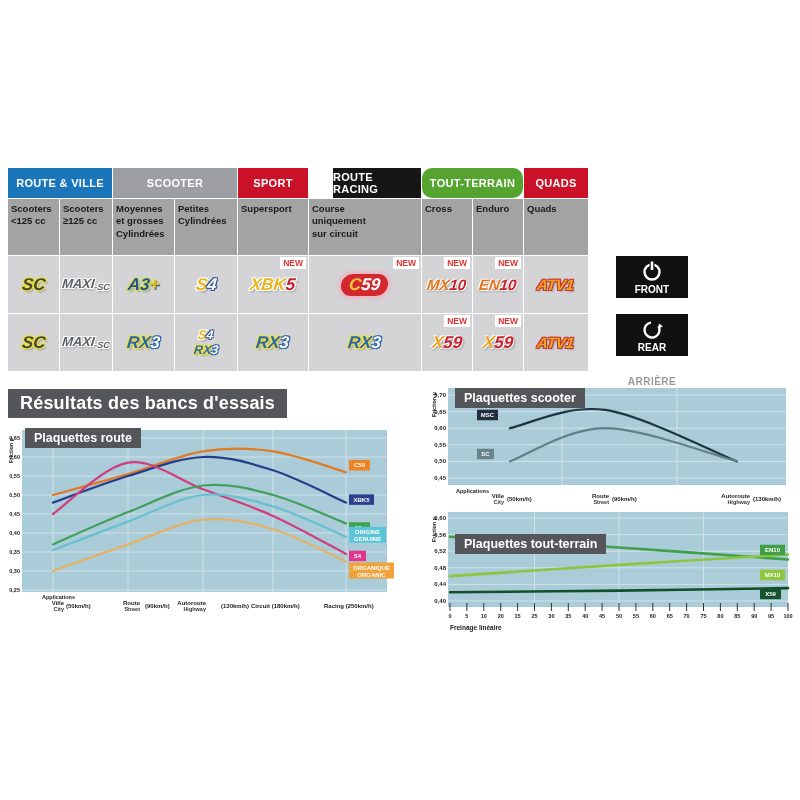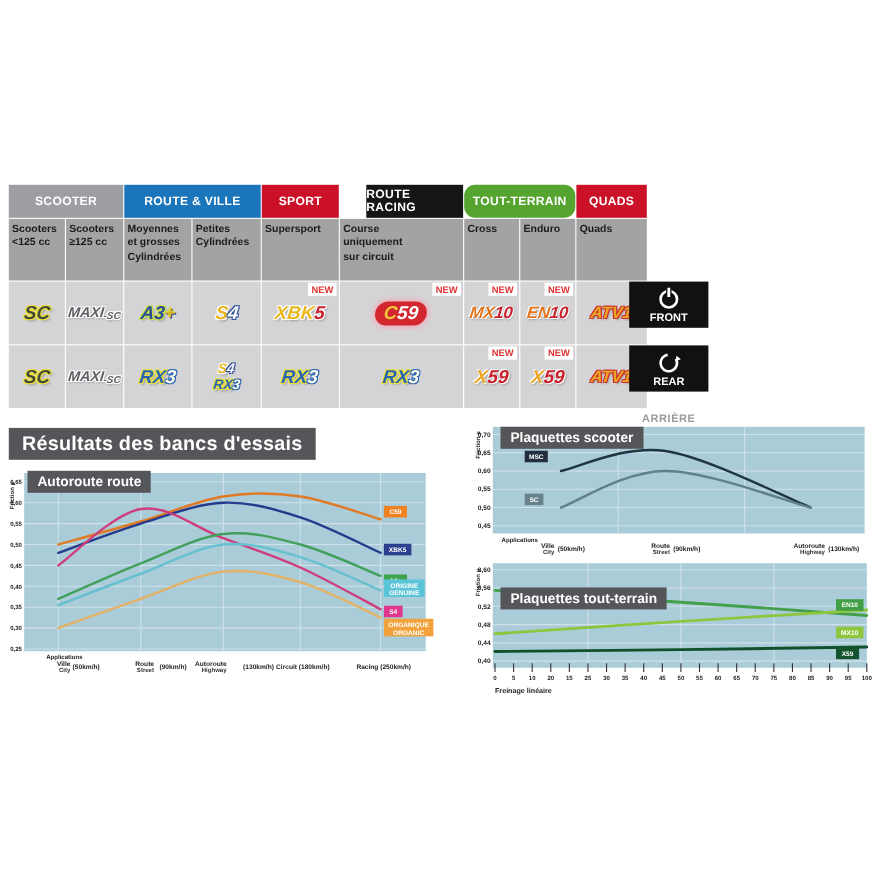--- a/index.html
+++ b/index.html
@@ -36,42 +36,42 @@
   .logo-c59 .p0{color:#f2c63a;} .logo-c59 .p1{color:#fff;}
   .logo-mx10 .p0,.logo-en10 .p0{color:#e2751c;text-shadow:-1px -1px 0 #fff,1px 1px 0 #fff,1px 2px 2px rgba(0,0,0,.25);}
   .logo-mx10 .p1,.logo-en10 .p1{color:#c9202c;text-shadow:-1px -1px 0 #fff,1px 1px 0 #fff,1px 2px 2px rgba(0,0,0,.25);}
   .logo-mx10,.logo-en10{font-size:15px;}
   .logo-atv1{color:#eca524;font-size:15px;text-shadow:-1px -1px 0 #c9332c,1px -1px 0 #c9332c,-1px 1px 0 #c9332c,1px 1px 0 #c9332c,2px 2px 2px rgba(0,0,0,.25);}
   .logo-rx3 .p0{color:#2b65b0;text-shadow:-1px -1px 0 #ece23e,1px -1px 0 #ece23e,-1px 1px 0 #ece23e,1px 1px 0 #ece23e,2px 2px 2px rgba(0,0,0,.25);}
   .logo-rx3 .p1{color:#fbfbee;text-shadow:-1px -1px 0 #2b65b0,1px -1px 0 #2b65b0,-1px 1px 0 #2b65b0,1px 1px 0 #2b65b0;}
   .logo-x59 .p0{color:#eca524;text-shadow:-1px -1px 0 #fff,1px 1px 0 #fff,2px 2px 2px rgba(0,0,0,.25);}
   .logo-x59 .p1{color:#c9202c;text-shadow:-1px -1px 0 #fff,1px 1px 0 #fff,2px 2px 2px rgba(0,0,0,.25);}
   
-  .side-box{position:absolute;left:572px;width:72px;text-align:center;}
+  .side-box{position:absolute;left:616px;width:72px;text-align:center;}
   .side-black{background:#111;color:#fff;font-weight:bold;font-size:10px;
     padding:3px 0 3px;line-height:11px;}
   .side-black svg{display:block;margin:0 auto 1px;}
   .side-sub{color:#9a9a9a;font-weight:bold;font-size:10px;margin-top:20px;letter-spacing:.5px;}
   
   .banner{position:absolute;background:#55565a;color:#fff;font-weight:bold;
     font-size:18px;padding:4px 12px;letter-spacing:.2px;}
   .chart{position:absolute;}
   .chart svg{position:absolute;left:0;top:0;}
   .chart-title{position:absolute;background:#55565a;color:#fff;font-weight:bold;
     font-size:12.5px;padding:3px 9px;z-index:2;text-align:right;}
   svg text{font-family:"Liberation Sans",sans-serif;font-weight:bold;}
 </style>
 </head>
 <body>
 
 <div class="page">
 
   <div class="apps-table">
+      <div class="group-header" style="grid-column: span 2; background: rgb(26, 117, 187);">ROUTE &amp; VILLE</div>
       <div class="group-header" style="grid-column: span 2; background: rgb(156, 158, 161);">SCOOTER</div>
-      <div class="group-header" style="grid-column: span 2; background: rgb(26, 117, 187);">ROUTE &amp; VILLE</div>
       <div class="group-header" style="grid-column: span 1; background: rgb(203, 17, 40);">SPORT</div>
       <div class="group-header" style="grid-column: span 1; background: rgb(22, 22, 22); margin-left: 24px;">ROUTE RACING</div>
       <div class="group-header" style="grid-column: span 2; background: rgb(84, 164, 47); border-radius: 10px;">TOUT-TERRAIN</div>
       <div class="group-header" style="grid-column: span 1; background: rgb(203, 17, 40);">QUADS</div>
       <div class="subhead">Scooters
 &lt;125 cc</div>
       <div class="subhead">Scooters
 ≥125 cc</div>
       <div class="subhead">Moyennes
 et grosses
@@ -169,21 +169,21 @@
         <polygon points="20,6.5 24,9.5 19,11.5" fill="#fff"></polygon>
       </svg>
       <div>REAR</div>
     </div>
     <div class="side-sub">ARRIÈRE</div>
   </div>
 
   <div class="banner" style="left:8px;top:389px;">Résultats des bancs d'essais</div>
 
   <div class="chart" id="chart-route" style="left:8px;top:415px;width:392px;height:228px;">
-    <div class="chart-title" style="left:17px;top:13px;">Autoroute route</div>
+    <div class="chart-title" style="left:17px;top:13px;">Plaquettes route</div>
     <svg width="392" height="228" viewBox="0 0 392 228">
         <rect x="14" y="15" width="365" height="162" fill="#aacbd8"></rect>
         <line x1="14" y1="23" x2="379" y2="23" stroke="#cfe2e9" stroke-width="1"></line>
         <line x1="14" y1="42.000000000000014" x2="379" y2="42.000000000000014" stroke="#cfe2e9" stroke-width="1"></line>
         <line x1="14" y1="60.99999999999999" x2="379" y2="60.99999999999999" stroke="#cfe2e9" stroke-width="1"></line>
         <line x1="14" y1="80" x2="379" y2="80" stroke="#cfe2e9" stroke-width="1"></line>
         <line x1="14" y1="99" x2="379" y2="99" stroke="#cfe2e9" stroke-width="1"></line>
         <line x1="14" y1="118" x2="379" y2="118" stroke="#cfe2e9" stroke-width="1"></line>
         <line x1="14" y1="137" x2="379" y2="137" stroke="#cfe2e9" stroke-width="1"></line>
         <line x1="14" y1="156" x2="379" y2="156" stroke="#cfe2e9" stroke-width="1"></line>

